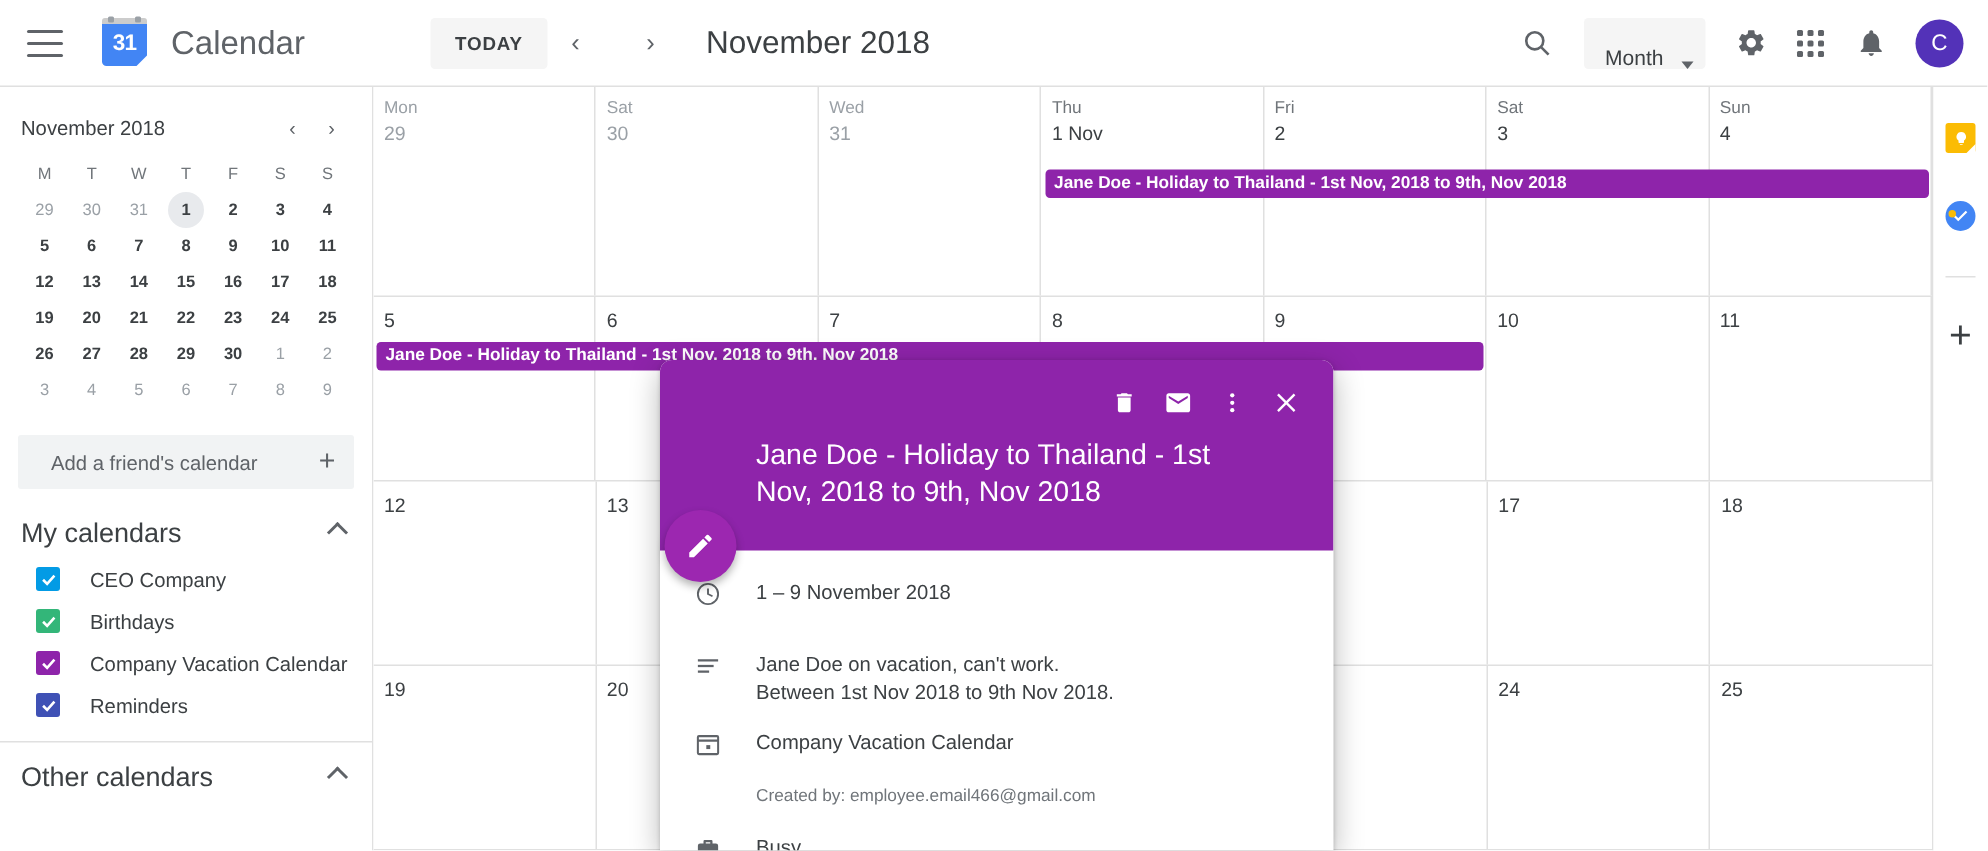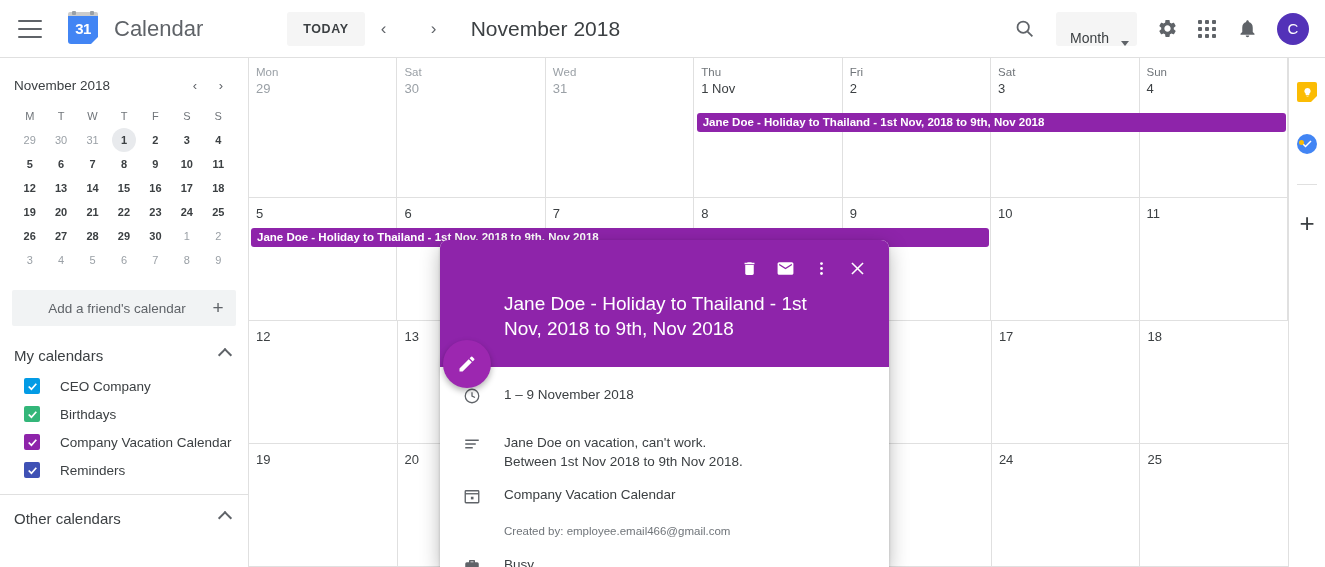--- a/index.html
+++ b/index.html
@@ -79,28 +79,28 @@
   .mini-grid div { height: 24px; display: flex; align-items: center; justify-content: center;
     font-size: 11px; }
   .mini-grid .dow { color: #70757a; font-weight: normal; }
   .mini-grid .day { color: #3c4043; font-weight: bold; cursor: pointer; }
   .mini-grid .muted { color: #9aa0a6; font-weight: normal; }
   .mini-grid .today-cell span { width: 24px; height: 24px; border-radius: 50%;
     background: #e8eaed; display: flex; align-items: center; justify-content: center; }
 
   .add-friend { margin: 12px 12px 0 12px; height: 36px; background: #f1f3f4;
     display: flex; align-items: center; border-radius: 2px; }
-  .add-friend .ph { flex: 1; padding-left: 22px; font-size: 13.5px; color: #5f6368; text-align: center; }
+  .add-friend .ph { flex: 1; padding-left: 22px; font-size: 13.5px; color: #5f6368; }
   .add-friend .plus { width: 36px; text-align: center; font-size: 19px; color: #5f6368;
     cursor: pointer; }
 
   .cal-section { margin-top: 12px; }
   .cal-section-head { display: flex; align-items: center; height: 34px; padding: 0 12px 0 14px;
     cursor: pointer; }
-  .cal-section-head .ttl { font-size: 15px; color: #3c4043; }
+  .cal-section-head .ttl { font-size: 18px; color: #3c4043; }
   .chev { margin-left: auto; width: 10px; height: 10px; border-left: 2px solid #5f6368;
     border-top: 2px solid #5f6368; transform: rotate(45deg); margin-right: 6px; }
   .cal-item { display: flex; align-items: center; height: 28px; padding-left: 24px;
     cursor: pointer; }
   .cbx { width: 16px; height: 16px; border-radius: 2px; display: flex;
     align-items: center; justify-content: center; flex: none; }
   .cbx svg { width: 13px; height: 13px; }
   .cal-item .nm { margin-left: 20px; font-size: 13.5px; color: #3c4043; }
   .divider { height: 1px; background: #e0e0e0; margin: 10px 0 0 0; }
 

